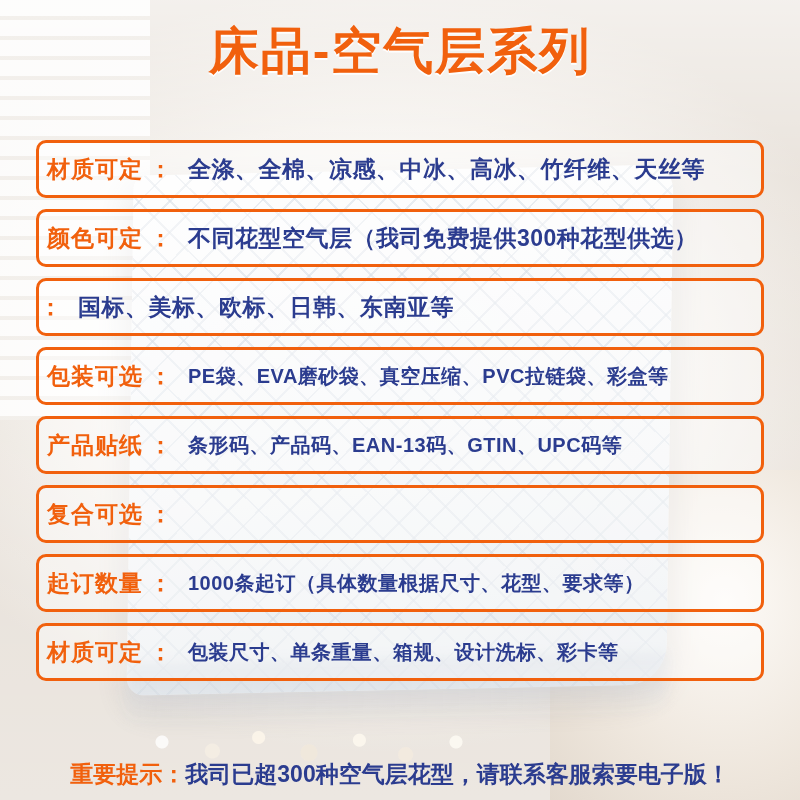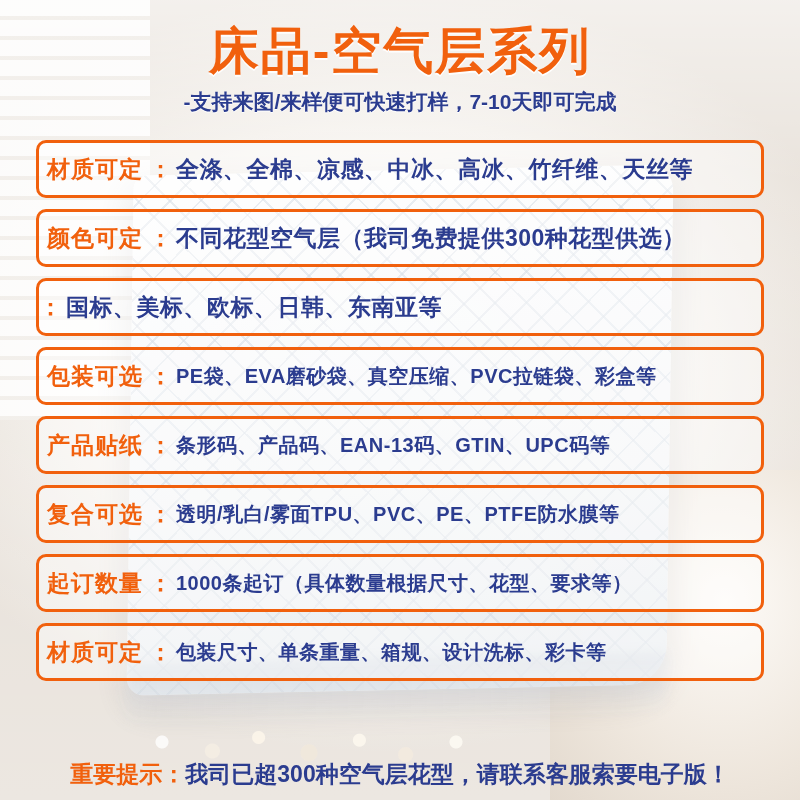--- a/index.html
+++ b/index.html
@@ -141,20 +141,21 @@
     padding-right: 4px;
   }
   .row-value {
     flex: 1 1 auto;
     font-size: 23px;
     font-weight: bold;
     color: #2b3c8f;
     white-space: nowrap;
     letter-spacing: 0.5px;
     padding-right: 10px;
+    margin-left: 12px;
   }
   .row.compact .row-value { font-size: 20px; }
 
   .footer {
     position: absolute;
     bottom: 10px;
     left: 0;
     width: 800px;
     text-align: center;
     font-size: 23px;
@@ -168,21 +169,20 @@
 <body>
 
 <div class="poster">
   <div class="bg-wall-left"></div>
   <div class="bg-table"></div>
   <div class="bg-bed"></div>
   <div class="bg-pearls"></div>
 
   <div class="content">
     <div class="title">床品-空气层系列</div>
-    <div class="subtitle">-支持来图/来样便可快速打样，7-10天即可完成</div>
 
     <div class="rows">
 
       <div class="row">
         <span class="row-label">材质可定</span>
         <span class="row-colon">：</span>
         <span class="row-value">全涤、全棉、凉感、中冰、高冰、竹纤维、天丝等</span>
       </div>
 
       <div class="row">
@@ -204,21 +204,20 @@
 
       <div class="row compact">
         <span class="row-label">产品贴纸</span>
         <span class="row-colon">：</span>
         <span class="row-value">条形码、产品码、EAN-13码、GTIN、UPC码等</span>
       </div>
 
       <div class="row compact">
         <span class="row-label">复合可选</span>
         <span class="row-colon">：</span>
-        <span class="row-value">透明/乳白/雾面TPU、PVC、PE、PTFE防水膜等</span>
       </div>
 
       <div class="row compact">
         <span class="row-label">起订数量</span>
         <span class="row-colon">：</span>
         <span class="row-value">1000条起订（具体数量根据尺寸、花型、要求等）</span>
       </div>
 
       <div class="row compact">
         <span class="row-label">材质可定</span>

